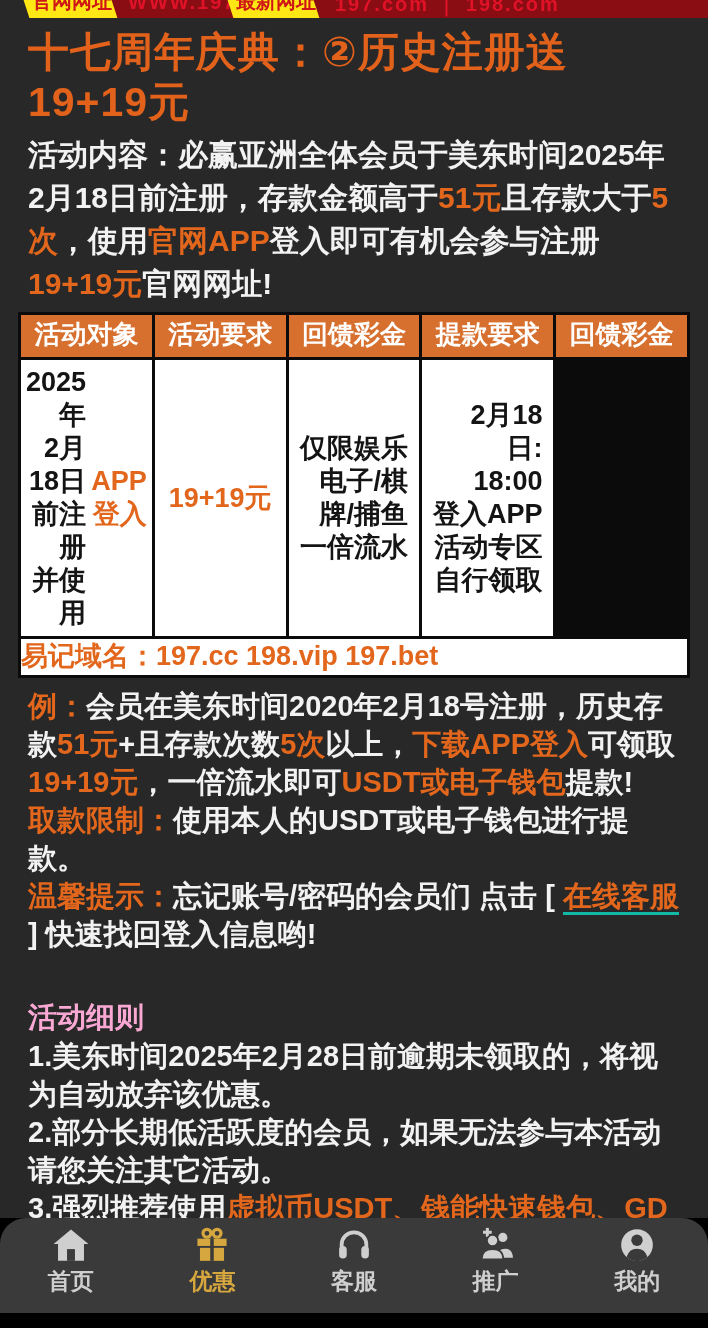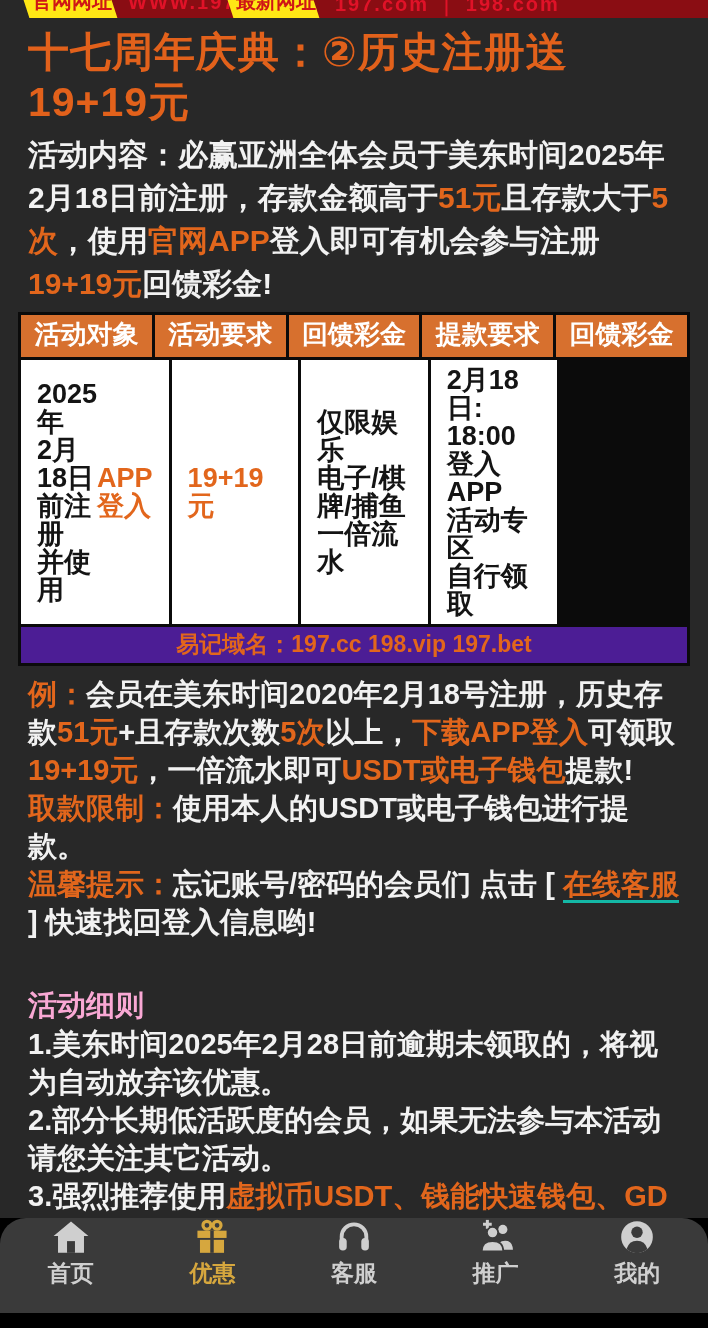--- a/index.html
+++ b/index.html
@@ -28,30 +28,30 @@
   .seg-w{color:#f2f2f2;}
   .seg-o{color:#e2661c;}
   .seg-k{color:#141414;}
   .seg-link{color:#e2661c;border-bottom:3px solid #14b8a6;cursor:pointer;}
   
   .promo-table{margin:7px 18px 2px;border:3px solid #0b0b0b;background:#0b0b0b;}
   .t-head{display:grid;grid-template-columns:repeat(5,1fr);gap:3px;}
   .t-head .th{background:#d7702e;color:#ffffff;font-size:26px;text-align:center;padding:2px 0 5px;}
   .t-body{display:grid;grid-template-columns:repeat(5,1fr);gap:3px;margin-top:3px;}
   .t-body .td{background:#ffffff;min-height:168px;display:flex;align-items:center;justify-content:center;
-    text-align:left;font-size:27px;line-height:28px;white-space:pre-line;padding:6px 16px;}
-  .t-domain{background:#4c1d95;margin-top:3px;text-align:center;font-size:23px;line-height:30px;padding:2px 0 4px;}
+    text-align:right;font-size:27px;line-height:33px;white-space:pre-line;padding:6px 5px;}
+  .t-domain{background:#ffffff;margin-top:3px;font-size:27px;line-height:30px;padding:2px 0 4px;}
   
   .rules-heading{margin:44px 28px 0;color:#f9a8d4;font-size:29px;line-height:40px;}
   .rule{margin:0 28px;font-size:29px;line-height:38px;}
   
   .footer{position:absolute;left:0;right:0;bottom:0;height:110px;background:#000000;}
   .tabbar{position:absolute;top:0;left:0;right:0;height:95px;background:#3a3a3a;
     border-radius:26px 26px 0 0;display:flex;}
-  .nav-item{flex:1;display:flex;flex-direction:column;align-items:center;gap:2px;
+  .nav-item{flex:1;display:flex;flex-direction:column;align-items:center;padding-top:8px;gap:2px;
     color:#cfcfcf;cursor:pointer;}
   .nav-item.active{color:#d6a73e;}
   .nav-item svg{width:38px;height:38px;fill:currentColor;}
   .nav-label{font-size:23px;}
 </style>
 </head>
 <body>
 
 <div class="top-banner">
   <div class="banner-bar"></div>
@@ -60,21 +60,21 @@
   </div>
   <div class="banner-domain d-left">WWW.197.cc</div>
   <div class="banner-tab tab-right">
     <span>最新网址</span>
   </div>
   <div class="banner-domain d-right">197.com ｜ 198.com</div>
 </div>
 
 <div class="page-title">十七周年庆典：②历史注册送19+19元</div>
 
-<div class="intro"><span class="seg-w">活动内容：必赢亚洲全体会员于美东时间2025年2月18日前注册，存款金额高于</span><span class="seg-o">51元</span><span class="seg-w">且存款大于</span><span class="seg-o">5次</span><span class="seg-w">，使用</span><span class="seg-o">官网APP</span><span class="seg-w">登入即可有机会参与注册</span><span class="seg-o">19+19元</span><span class="seg-w">回馈彩金!</span></div>
+<div class="intro"><span class="seg-w">活动内容：必赢亚洲全体会员于美东时间2025年2月18日前注册，存款金额高于</span><span class="seg-o">51元</span><span class="seg-w">且存款大于</span><span class="seg-o">5次</span><span class="seg-w">，使用</span><span class="seg-o">官网APP</span><span class="seg-w">登入即可有机会参与注册</span><span class="seg-o">19+19元</span><span class="seg-w">官网网址!</span></div>
 
 <div class="promo-table">
   <div class="t-head">
     <div class="th">活动对象</div>
     <div class="th">活动要求</div>
     <div class="th">回馈彩金</div>
     <div class="th">提款要求</div>
     <div class="th">回馈彩金</div>
   </div>
   <div class="t-body">

